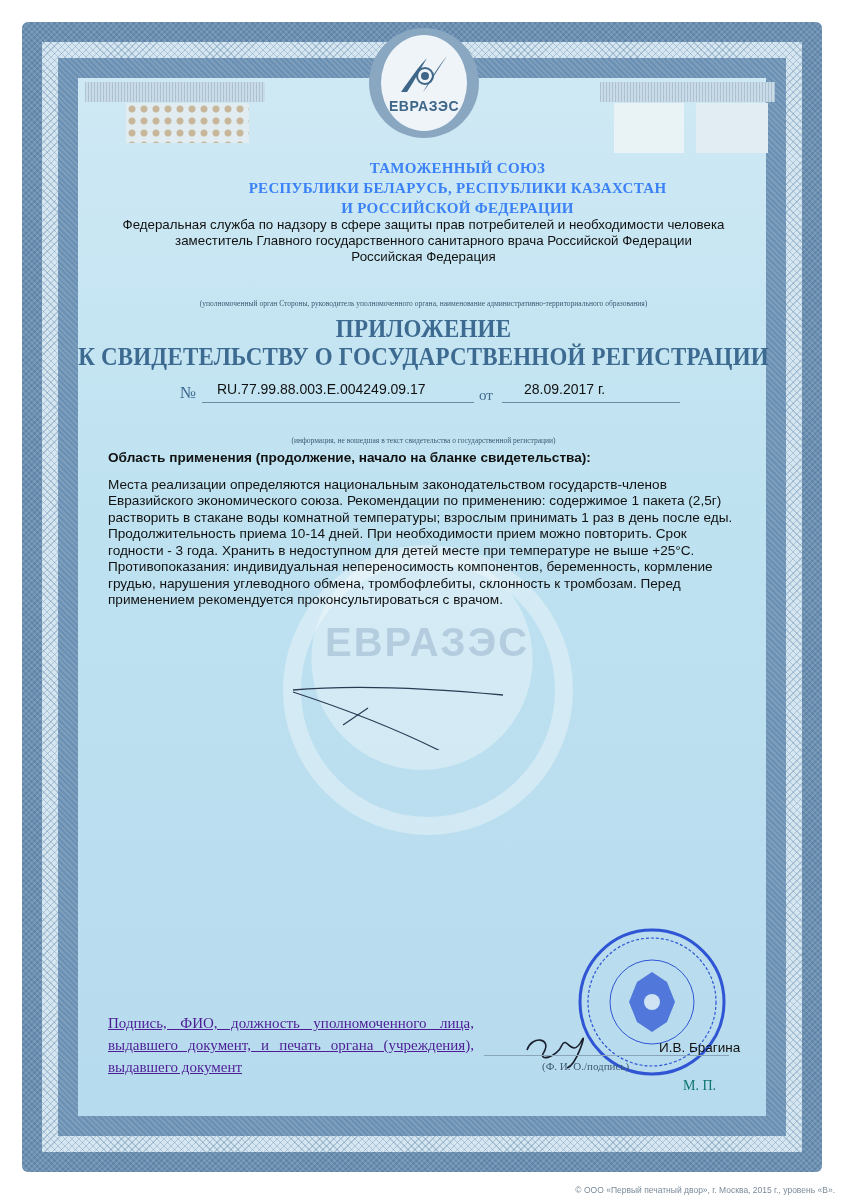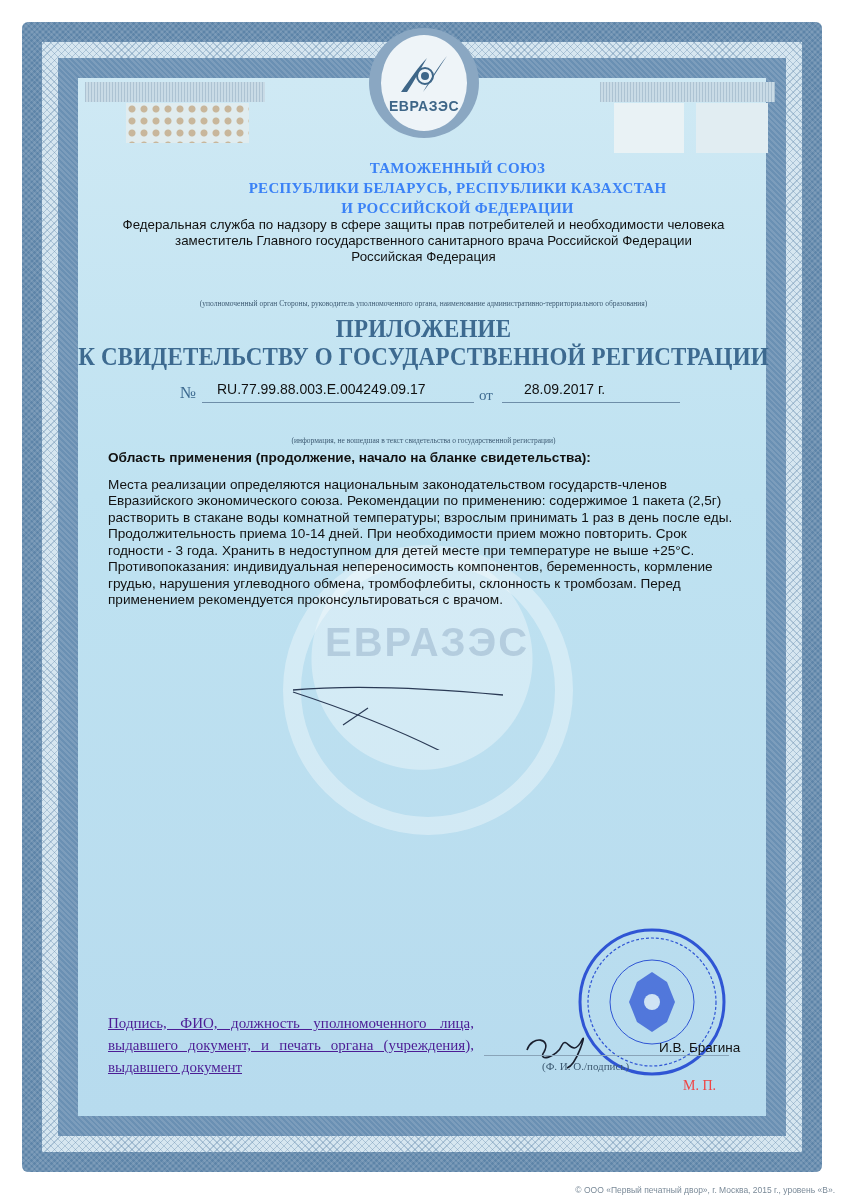--- a/index.html
+++ b/index.html
@@ -56,21 +56,21 @@
   .big { position:absolute; left:0; width:847px; text-align:center; color:#3d6a90; font-weight:bold; font-family:"Liberation Serif", serif; font-size:25px; letter-spacing:0.2px; transform:scaleX(0.92); }
   .regline { position:absolute; top:380px; height:22px; border-bottom:1px solid #6e8ea8; }
   .reglabel { position:absolute; color:#3d6a90; font-family:"Liberation Serif", serif; font-size:17px; }
   .regval { position:absolute; color:#111; font-size:14px; }
   .body-block { position:absolute; left:108px; top:450px; width:660px; color:#111; font-size:13.6px; line-height:16.5px; }
   .body-block .title { font-weight:bold; margin-bottom:10px; }
   .sig-label { position:absolute; left:108px; top:1012px; width:366px; color:#4c1d95; font-family:"Liberation Serif", serif; font-size:15px; line-height:22px; text-align:justify;text-decoration:underline; }
   .sig-line { position:absolute; left:484px; top:1055px; width:245px; border-bottom:1px solid #8aa4b8; }
   .sig-fio { position:absolute; left:542px; top:1060px; color:#3d5a72; font-family:"Liberation Serif", serif; font-size:11px; }
   .sig-name { position:absolute; left:659px; top:1040px; color:#111; font-size:13.5px; }
-  .mp { position:absolute; left:683px; top:1078px; color:#ef4444; font-family:"Liberation Serif", serif; font-size:14px; }
+  .mp { position:absolute; left:683px; top:1078px; color:#0f766e; font-family:"Liberation Serif", serif; font-size:14px; }
   .stamp { position:absolute; left:577px; top:927px; width:150px; height:150px; }
   .signature { position:absolute; left:522px; top:1020px; width:80px; height:50px; }
   .scribble { position:absolute; left:288px; top:640px; width:220px; height:110px; }
   .footer { position:absolute; right:12px; top:1185px; font-size:8.5px; color:#7a8a98; }
 </style>
 </head>
 <body>
 
 <div class="page">
   <div class="frame-outer"></div>

